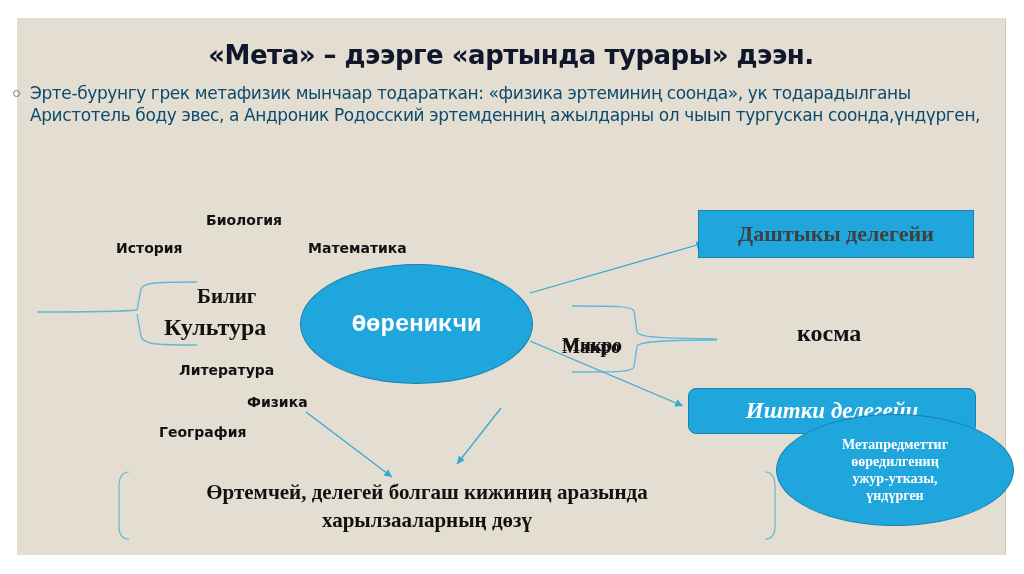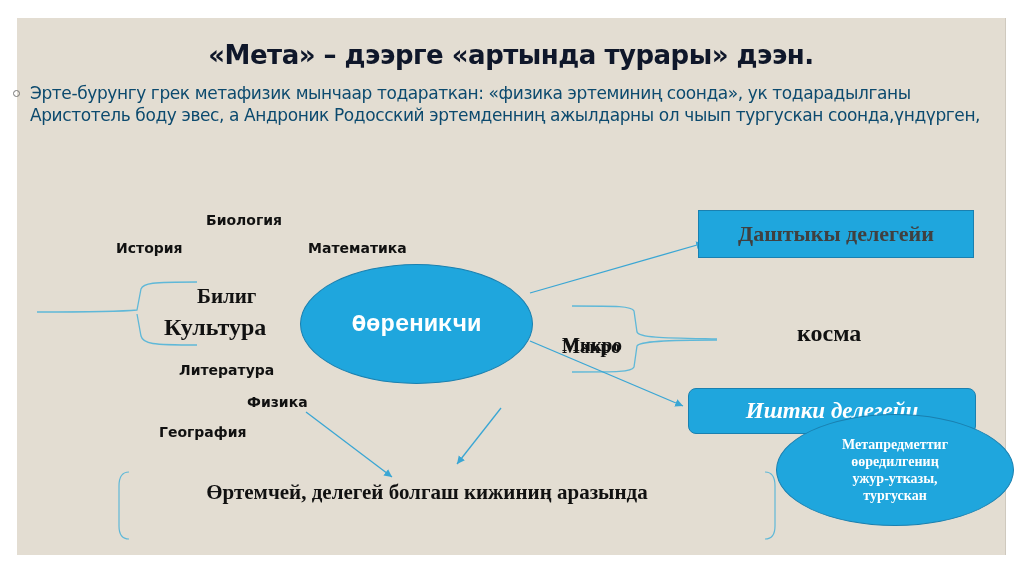--- a/index.html
+++ b/index.html
@@ -70,20 +70,21 @@
   </div>
 
   <div class="abs box" style="left:671px;top:346px;width:286px;height:44px;border-radius:8px;font-family:Liberation Serif, serif;font-weight:bold;font-style:italic;font-size:23px;margin-top:24px;">
     <span>Иштки делегейи</span>
   </div>
 
   <div class="abs ellipse" style="left:759px;top:396px;width:236px;height:110px;font-family:'Liberation Serif',serif;font-weight:bold;font-size:14px;line-height:17px;flex-direction:column;">
     <span>Метапредметтиг</span>
     <span>өөредилгениң</span>
     <span>ужур-утказы,</span>
-    <span>тургускан</span>
+    <span>үндүрген</span>
   </div>
 
   <div class="abs serif-b" style="left:102px;top:460px;width:616px;text-align:center;font-size:21px;line-height:28px;">
     <div>Өртемчей, делегей болгаш кижиниң аразында</div>
+    <div>харылзааларның дөзү</div>
   </div>
 
 </div>
 
 </body></html>

